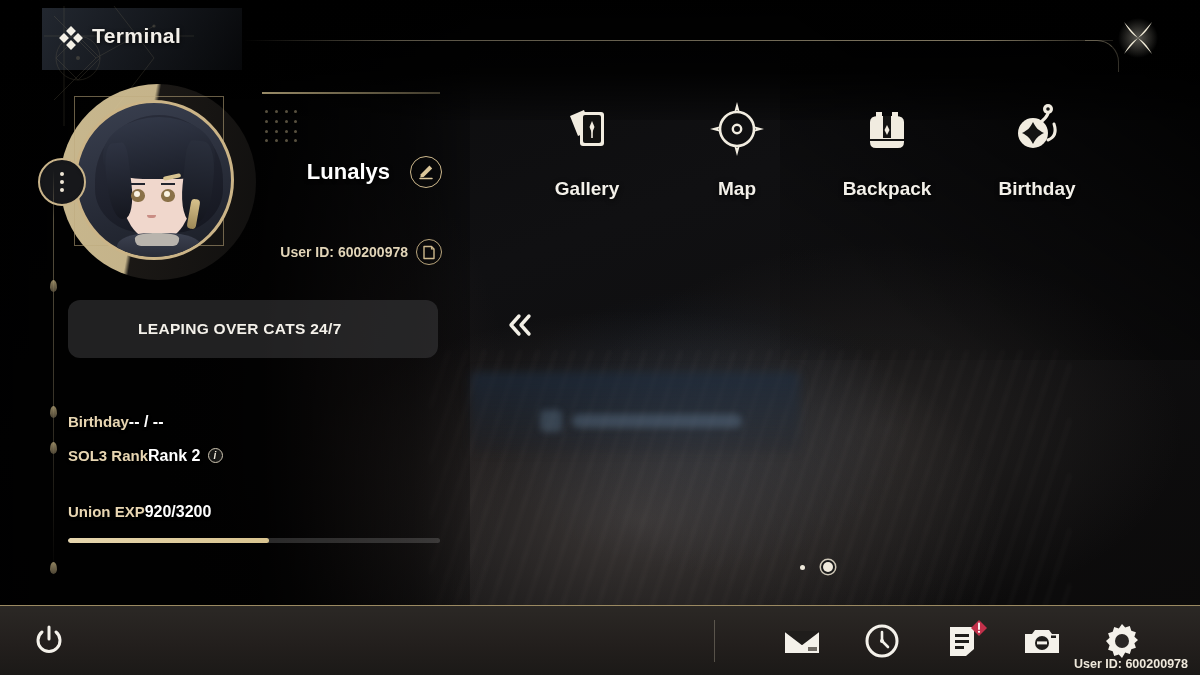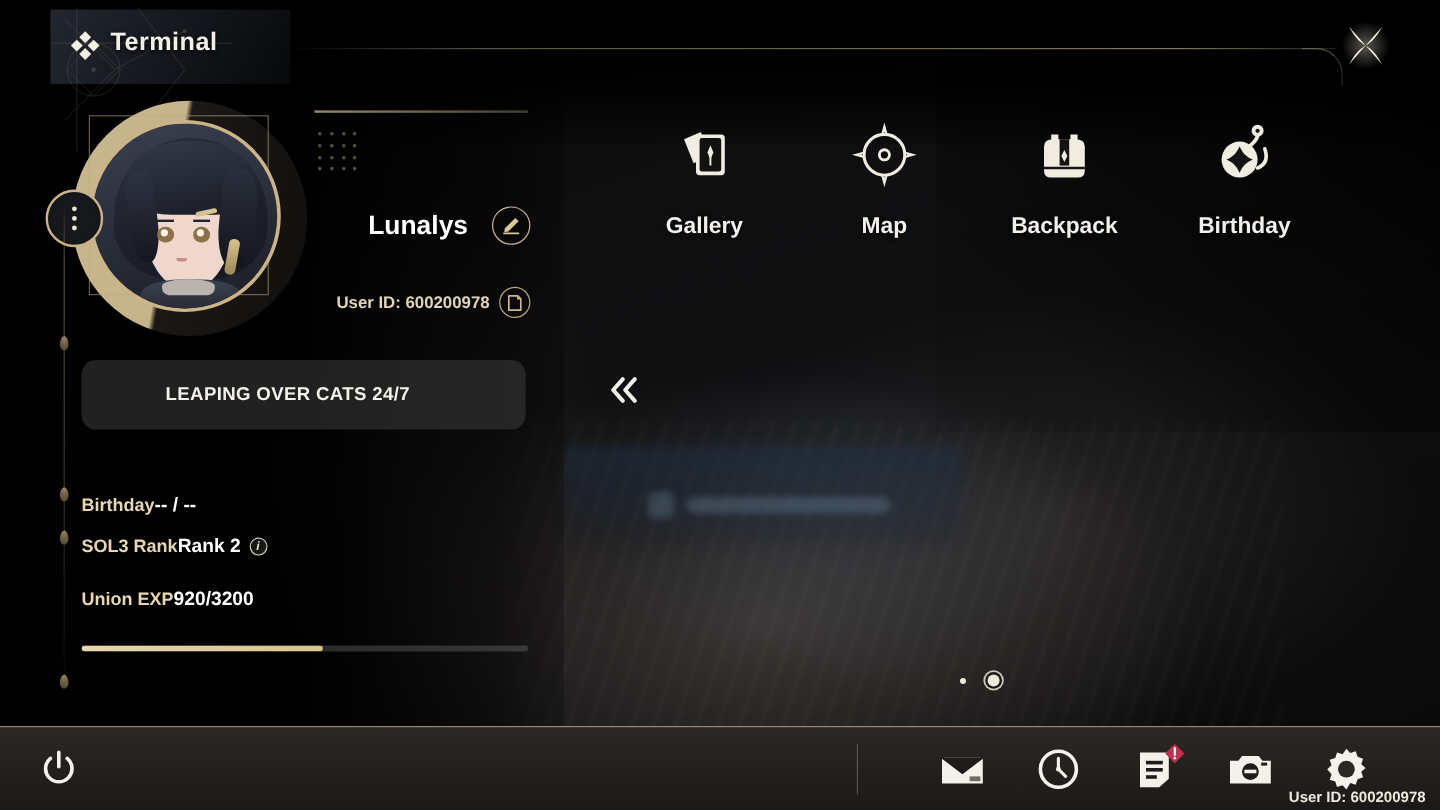--- a/index.html
+++ b/index.html
@@ -179,21 +179,21 @@
     background:linear-gradient(180deg, rgba(190,175,135,0.0) 0%, rgba(190,175,135,0.45) 12%, rgba(150,138,108,0.35) 60%, rgba(120,110,88,0.0) 100%);
   }
   #left-rail .node {
     position:absolute; left:4px; width:7px; height:12px;
     background:linear-gradient(180deg,#b4a377,#5f5541);
     border-radius:50% 50% 50% 50%/60% 60% 40% 40%;
     opacity:.8;
   }
 
   
-  #name-row { position:absolute; left:262px; top:172px; width:180px; height:36px; }
+  #name-row { position:absolute; left:262px; top:156px; width:180px; height:36px; }
   #name-text {
     position:absolute; right:52px; top:3px;
     font-size:22px; font-weight:700; color:#fff; white-space:nowrap;
     text-shadow:0 1px 4px rgba(0,0,0,.95);
   }
   #edit-name-button {
     position:absolute; right:0; top:0; width:32px; height:32px;
     border-radius:50%; border:1.5px solid #cdb88c; cursor:pointer;
     display:flex; align-items:center; justify-content:center;
   }
@@ -235,21 +235,21 @@
     margin-bottom:7px;
   }
   .stat-label { font-size:15px; font-weight:700; color:#e8d6b2; text-shadow:0 1px 3px rgba(0,0,0,.9); }
   .stat-value { font-size:16px; font-weight:700; color:#fff; display:flex; align-items:center; gap:7px;
     text-shadow:0 1px 3px rgba(0,0,0,.9); }
   .info-dot {
     width:15px; height:15px; border-radius:50%; background:#191918; border:1.4px solid #cfc6b2;
     color:#efe9dc; font-size:10px; font-weight:700; display:flex; align-items:center; justify-content:center;
     cursor:pointer; font-style:italic;
   }
-  #exp-row { margin-top:17px; }
+  #exp-row { margin-top:29px; }
   #exp-bar-track {
     position:absolute; left:68px; top:538px; width:372px; height:5px;
     background:rgba(255,255,255,0.16); border-radius:3px; overflow:hidden;
   }
   #exp-bar-fill { height:100%; background:linear-gradient(90deg,#e6d6ae,#d9c490); border-radius:3px; }
 
   
   #menu-grid { position:absolute; left:512px; top:88px; width:620px; }
   .menu-row { display:flex; }
   .menu-item {

